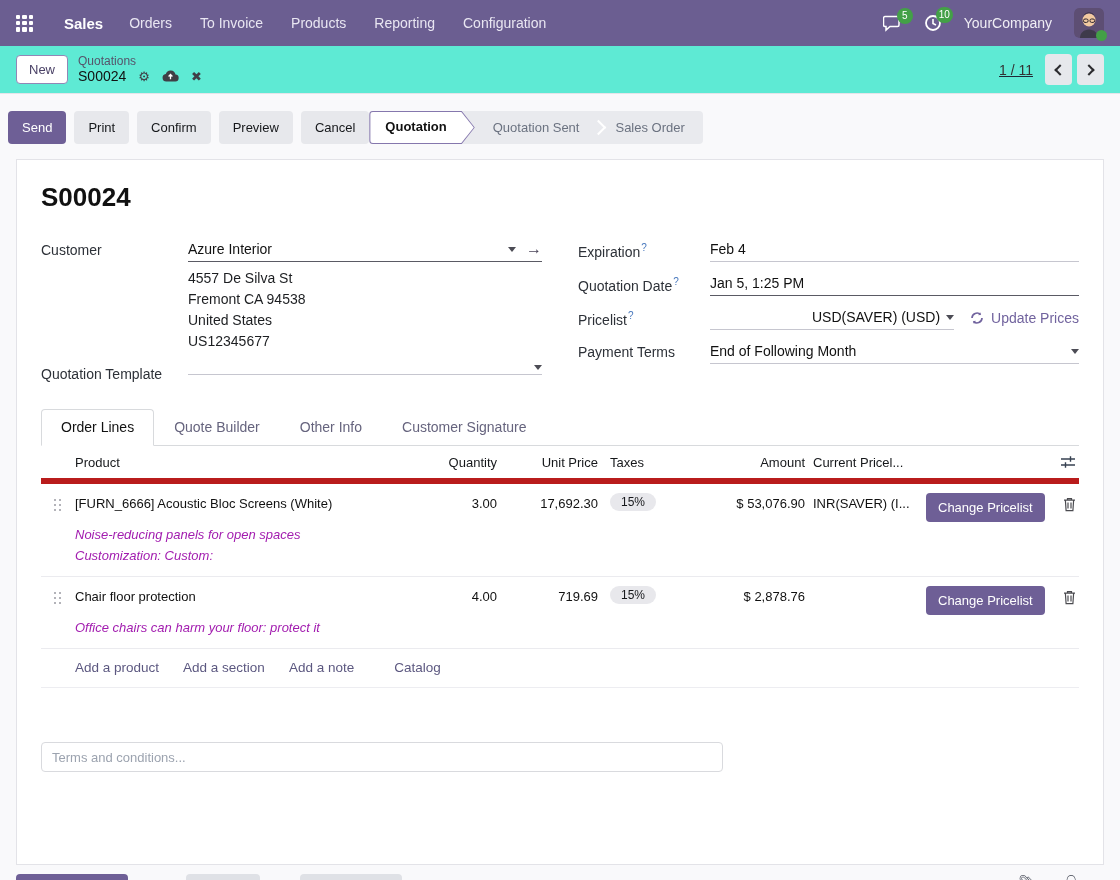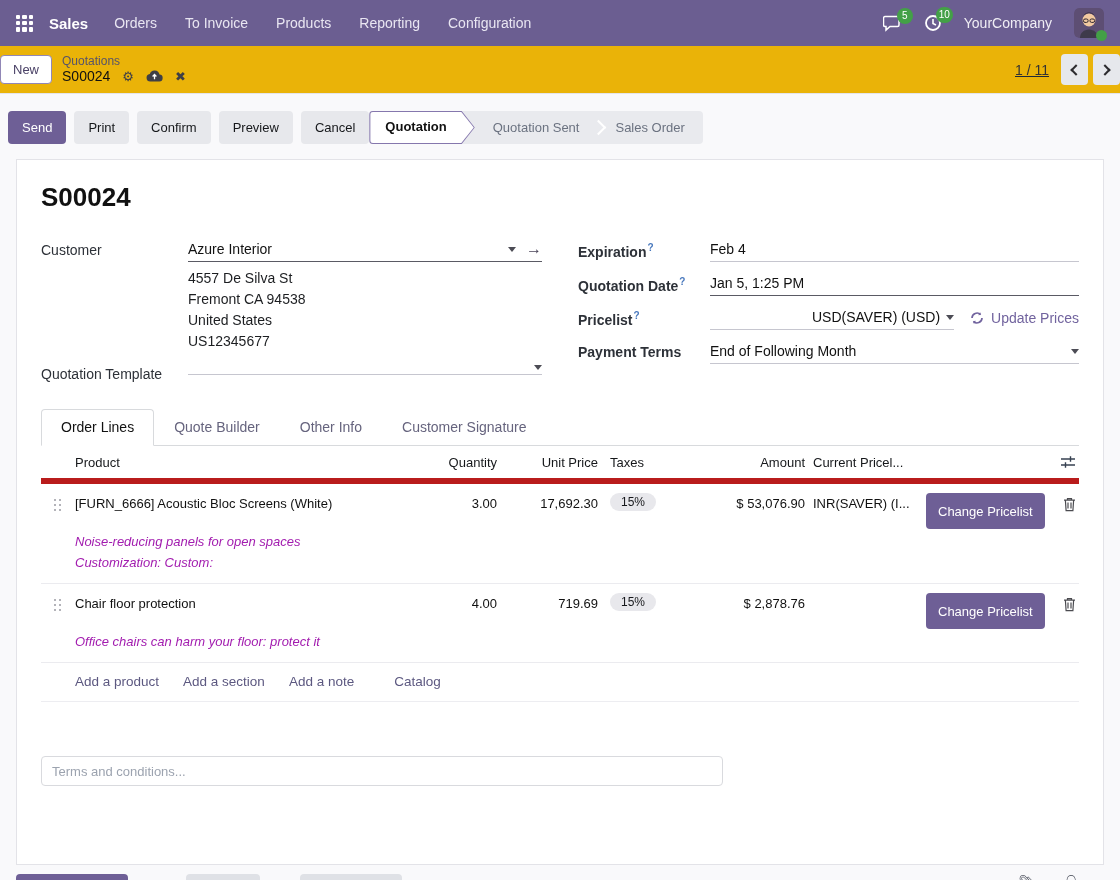--- a/index.html
+++ b/index.html
@@ -3,34 +3,34 @@
 <meta charset="utf-8">
 <style>
   * { margin:0; padding:0; box-sizing:border-box; }
   html,body { width:1120px; height:880px; overflow:hidden; background:#f9f9fb;
     font-family:"Liberation Sans", sans-serif; color:#1f2937; }
 
   
   .navbar { height:46px; background:#6b5e91; display:flex; align-items:center; padding:0 16px; }
   .apps-grid { width:17px; height:17px; display:grid; grid-template-columns:repeat(3,1fr); gap:2px; margin-right:16px; cursor:pointer; }
   .apps-grid span { background:#fff; border-radius:1px; }
-  .nav-app { color:#fff; font-size:15px; font-weight:700; margin-right:26px; }
+  .nav-app { color:#fff; font-size:15px; font-weight:700; margin-right:26px;margin-left:15px; }
   .nav-item { color:#e9e6f2; font-size:14px; margin-right:28px; cursor:pointer; }
   .nav-right { margin-left:auto; display:flex; align-items:center; gap:22px; }
   .nav-icon-wrap { position:relative; cursor:pointer; display:flex; }
   .nav-badge { position:absolute; top:-7px; right:-11px; background:#43a047; color:#fff;
     font-size:10px; line-height:15px; min-width:16px; height:16px; border-radius:8px; text-align:center; padding:0 3px; }
   .company { color:#f0eef5; font-size:14px; cursor:pointer; }
   .avatar-wrap { position:relative; cursor:pointer; }
   .avatar { width:30px; height:30px; border-radius:5px; display:block; }
   .presence-dot { position:absolute; right:-3px; bottom:-3px; width:11px; height:11px; border-radius:50%; background:#43a047; }
 
   
-  .control-panel { height:48px; background:#eab308; border-bottom:1px solid #e5e5ea;
-    display:flex; align-items:center; padding:0 0; }
+  .control-panel { height:48px; background:#5eead4; border-bottom:1px solid #e5e5ea;
+    display:flex; align-items:center; padding:0 16px; }
   .btn-new { height:29px; padding:0 12px; background:#fff; border:1px solid #9187b6; border-radius:4px;
     color:#4a4166; font-size:13px; cursor:pointer; font-family:inherit; }
   .crumbs { margin-left:10px; line-height:1.15; }
   .crumb-parent { font-size:12px; color:#56536a; cursor:pointer; display:block; }
   .crumb-current-row { display:flex; align-items:center; gap:12px; }
   .crumb-current { font-size:14px; color:#111; }
   .crumb-icon { color:#3f3f46; font-size:13px; cursor:pointer; line-height:1; }
   .pager { margin-left:auto; display:flex; align-items:center; gap:12px;text-decoration:underline; }
   .pager-count { font-size:14px; color:#333; }
   .pager-btns { display:flex; gap:5px; }
@@ -59,21 +59,21 @@
   .sb-step.sep::before { content:""; position:absolute; left:-4px; width:9px; height:9px;
     border-top:2px solid #fff; border-right:2px solid #fff; transform:rotate(45deg); }
 
   
   .sheet { margin:0 16px; background:#fff; border:1px solid #e3e3e8; height:706px; padding:22px 24px 0; position:relative; }
   .sheet-title { font-size:26px; font-weight:700; color:#111; margin-bottom:28px; }
 
   .o-group { display:grid; grid-template-columns:1fr 1fr; column-gap:36px; }
   .fld { display:flex; margin-bottom:13px; }
   .fld-label { width:147px; flex:none; font-size:14px; color:#2d3138; padding-top:1px; }
-  .col-right .fld-label { width:132px;font-weight:bold; }
+  .col-right .fld-label { width:132px; }
   .fld-help { color:#4878bd; font-size:10px; vertical-align:super; margin-left:1px; }
   .fld-value { flex:1; min-width:0; }
   .uline { display:flex; align-items:center; border-bottom:1px solid #c6c6cf; padding-bottom:4px; font-size:14px; color:#111; }
   .uline.dark { border-bottom-color:#5a5a64; }
   .uline .txt { flex:1; cursor:text; }
   .caret { width:0; height:0; border-left:4px solid transparent; border-right:4px solid transparent;
     border-top:5px solid #4c4c55; margin-left:6px; cursor:pointer; flex:none; }
   .intlink { color:#4a4458; font-size:16px; margin-left:10px; cursor:pointer; line-height:1; flex:none; }
   .addr { font-size:14px; color:#1c1e21; line-height:21px; margin-top:6px; }
   .fld-tmpl { margin-top:10px; }
@@ -92,21 +92,21 @@
   .cell-r { text-align:right; }
   .cell-taxes { padding-left:12px; }
   .ol-header .sliders-cell { display:flex; justify-content:flex-end; padding-right:6px; }
   .ol-row { border-bottom:1px solid #ebebef; padding:9px 0 10px; font-size:13px; color:#111; }
   .drag-handle { width:10px; height:12px; margin:6px 0 0 13px; position:relative; cursor:grab; }
   .drag-handle::before { content:""; position:absolute; width:2px; height:2px; background:#9a9aa2; border-radius:50%;
     box-shadow:0 0 #9a9aa2, 5px 0 #9a9aa2, 0 5px #9a9aa2, 5px 5px #9a9aa2, 0 10px #9a9aa2, 5px 10px #9a9aa2; }
   .prod-title { line-height:22px; cursor:text; }
   .num { line-height:22px; cursor:text; }
   .tax-pill { display:inline-block; background:#e8e8ec; border-radius:11px; padding:2px 11px; font-size:12px; color:#16181b; cursor:pointer; }
-  .btn-change { background:#6e5f96; color:#fff; border:none; border-radius:4px; height:36px; padding:0 12px;
+  .btn-change { background:#6e5f96; color:#fff; border:none; border-radius:4px; height:29px; padding:0 12px;
     font-size:13px; cursor:pointer; margin-left:6px; font-family:inherit; }
   .trash-cell { display:flex; justify-content:center; padding-top:4px; }
   .desc { grid-column:2 / span 7; font-style:italic; color:#a21caf; line-height:21px; margin-top:2px; cursor:text; }
   .ol-footer { display:flex; gap:24px; padding:11px 0 12px 34px; border-bottom:1px solid #ededf1; font-size:13.5px; }
   .ol-link { color:#5c5880; cursor:pointer; }
   .ol-link.catalog { margin-left:16px; }
 
   
   .bottom { display:flex; justify-content:space-between; align-items:flex-start; margin-top:54px; }
   .terms-input { width:682px; height:30px; border:1px solid #d9dade; border-radius:4px; padding:0 10px;

